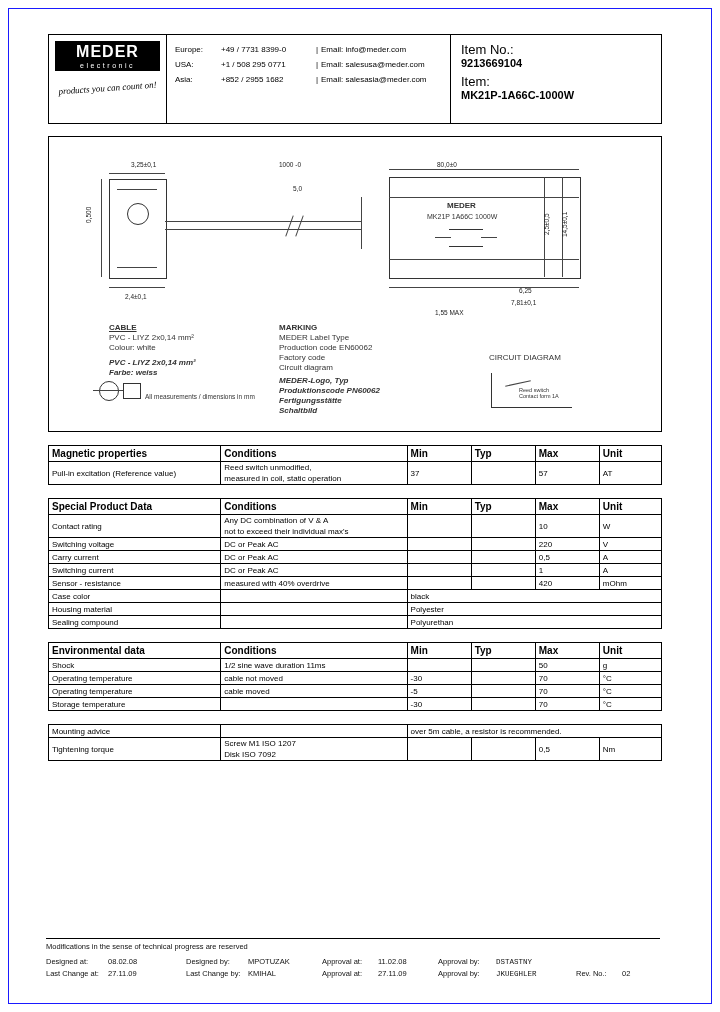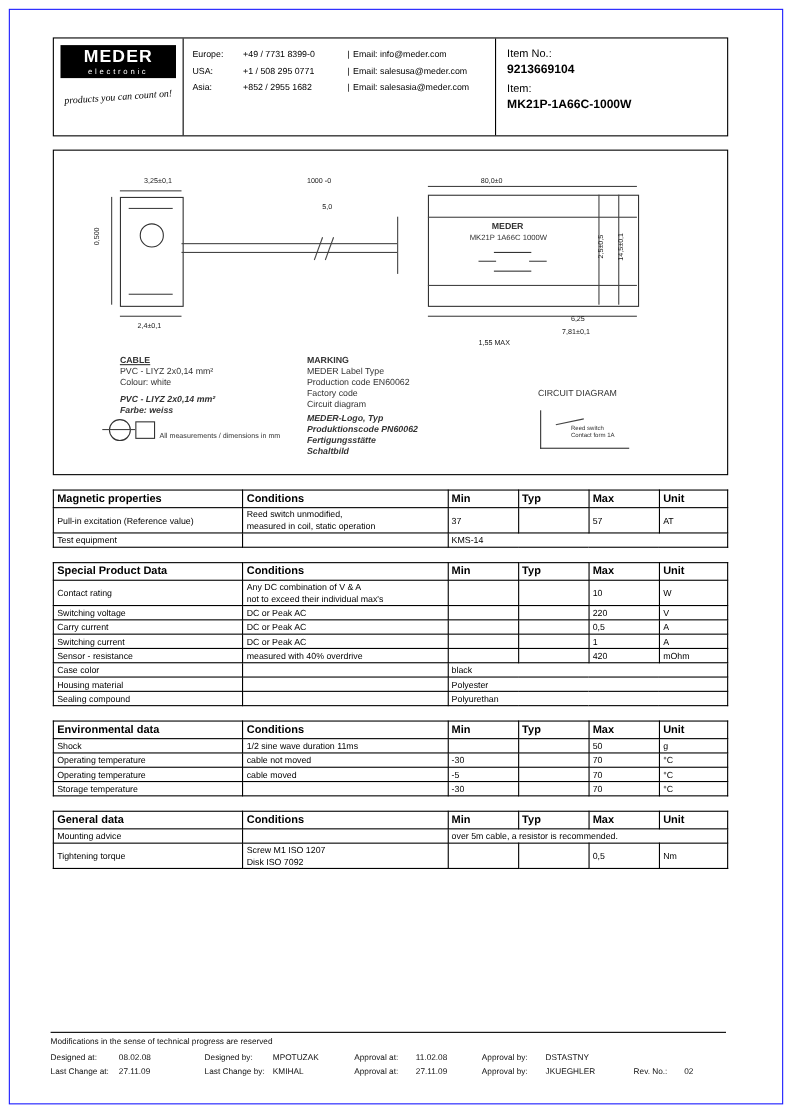--- a/index.html
+++ b/index.html
@@ -83,21 +83,21 @@
   .c-region{width:46px;}
   .c-phone{width:92px;}
   .c-sep{width:8px;text-align:center;}
   .c-mail{flex:1;}
   .hdr-item{
     width:210px;
     padding:8px 0 0 10px;
     box-sizing:border-box;
     font-size:9px;
   }
-  .hdr-item .lbl{font-size:10px;line-height:13px;}
+  .hdr-item .lbl{font-size:13px;line-height:13px;}
   .hdr-item .val{font-size:11px;font-weight:bold;line-height:15px;margin-bottom:4px;}
 
   
   .drawing{
     border:1px solid #000;
     height:296px;
     margin-top:12px;
     position:relative;
     box-sizing:border-box;
     overflow:hidden;
@@ -164,21 +164,21 @@
     font-size:7.5px;
     line-height:12px;
   }
   .fg-lbl{width:62px;}
   .fg-val{width:78px;font-weight:normal;}
   .fg-lbl2{width:62px;}
   .fg-val2{width:74px;}
   .fg-lbl3{width:56px;}
   .fg-val3{width:60px;}
   .fg-lbl4{width:58px;}
-  .fg-val4{width:80px;}
+  .fg-val4{width:80px;font-family:Liberation Mono, monospace;}
   .fg-rev{width:auto;}
 </style>
 </head>
 <body>
 
 <div class="page">
   <div class="outer-border"></div>
 
   <div class="content">
 
@@ -315,25 +315,20 @@
       </tr>
       <tr>
         <td>Pull-in excitation (Reference value)</td>
         <td class="small" style="white-space:pre-line;">Reed switch unmodified,
 measured in coil, static operation</td>
         <td class="c">37</td>
         <td class="c"></td>
         <td class="c">57</td>
         <td class="c">AT</td>
       </tr>
-      <tr>
-        <td>Test equipment</td>
-        <td></td>
-        <td class="c" colspan="4">KMS-14</td>
-      </tr>
     </tbody>
       </table>
 
     <table class="spec">
       <colgroup>
           <col class="col-a">
           <col class="col-b">
           <col class="col-c">
           <col class="col-d">
           <col class="col-e">
@@ -463,28 +458,20 @@
     <table class="spec">
       <colgroup>
           <col class="col-a">
           <col class="col-b">
           <col class="col-c">
           <col class="col-d">
           <col class="col-e">
           <col class="col-f">
         </colgroup>
       <tbody>
-          <tr class="head">
-        <td>General data</td>
-        <td>Conditions</td>
-        <td class="c">Min</td>
-        <td class="c">Typ</td>
-        <td class="c">Max</td>
-        <td class="c">Unit</td>
-      </tr>
       <tr>
         <td>Mounting advice</td>
         <td></td>
         <td class="c" colspan="4">over 5m cable, a resistor is  recommended.</td>
       </tr>
       <tr>
         <td>Tightening torque</td>
         <td class="small" style="white-space:pre-line;">Screw M1 ISO 1207
 Disk ISO 7092</td>
         <td class="c"></td>

